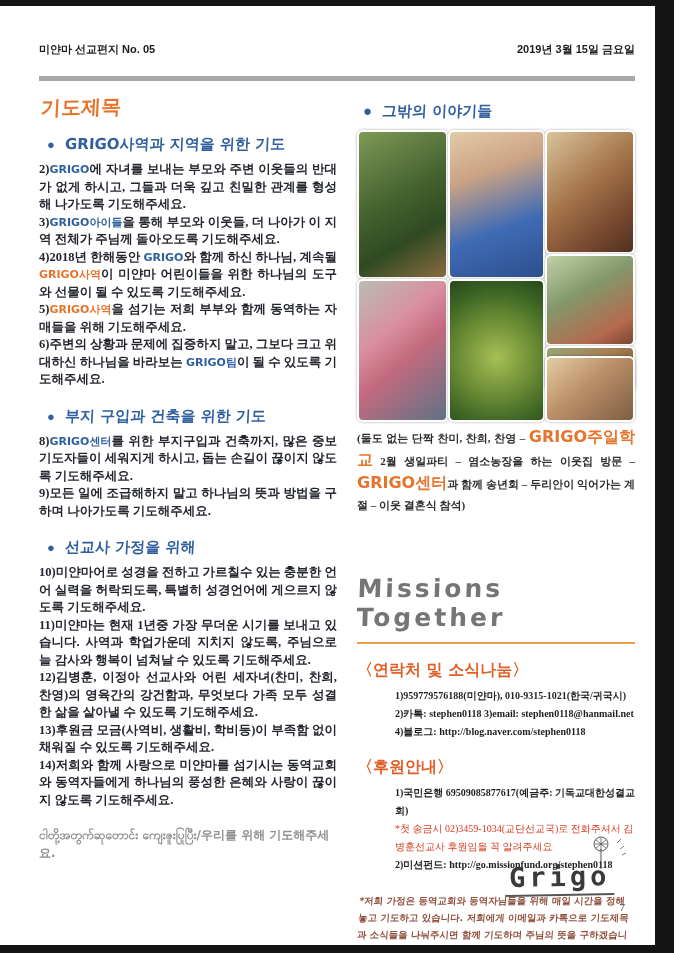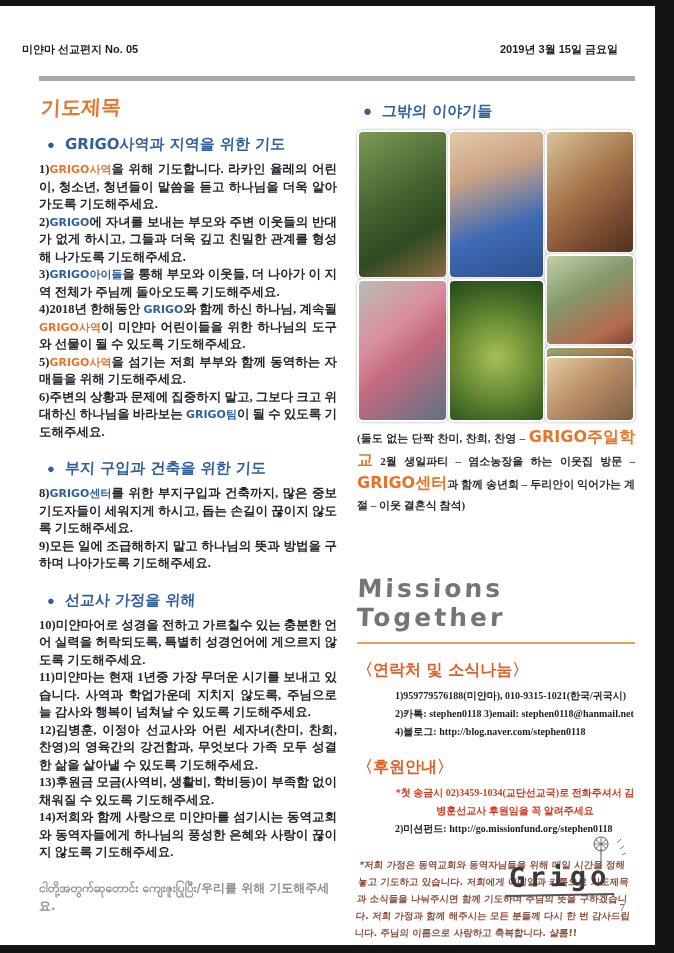--- a/index.html
+++ b/index.html
@@ -7,21 +7,21 @@
     width:674px;height:953px;background:#141414;position:relative;
     font-family:"Liberation Sans", sans-serif;
     -webkit-font-smoothing:antialiased;
   }
   .sheet{
     position:absolute;left:0;top:6px;width:655px;height:939px;background:#ffffff;
     overflow:hidden;
   }
   
   .hdr{
-    position:absolute;left:22px;top:36px;width:596px;display:flex;
+    position:absolute;left:39px;top:36px;width:596px;display:flex;
     justify-content:space-between;align-items:baseline;
     font-size:11px;font-weight:bold;color:#1c1c1c;letter-spacing:0px;
   }
   .hdr-rule{
     position:absolute;left:39px;top:70px;width:596px;height:5px;background:#a8a8a8;
   }
   
   .col-left{position:absolute;left:39px;top:88px;width:298px;}
   .col-right{position:absolute;left:357px;top:96px;width:278px;}
 
@@ -78,21 +78,21 @@
     font-family:"DejaVu Sans", sans-serif;transform:skewX(-2deg);
   }
   .missions-rule{margin-top:10px;border-top:2px solid #e8a050;width:278px;}
 
   .info-block{margin-top:16px;}
   .info-head{
     color:#e06028;font-size:16px;font-weight:bold;margin-bottom:6px;
     font-family:"DejaVu Sans", sans-serif;
   }
   .info-lines{font-family:"Liberation Serif", serif;font-size:10px;line-height:18px;color:#1f1f1f;font-weight:600;margin-left:38px;}
-  .info-lines .line-red{color:#d63a1e;font-weight:700;text-align:center;}
+  .info-lines .line-red{color:#d63a1e;font-weight:400;}
 
   .note{
     margin-top:18px;width:278px;color:#8f4f3d;font-size:9.5px;line-height:17px;
     font-family:"DejaVu Sans", sans-serif;font-weight:bold;transform:skewX(-4deg);
   }
   .grigo{
     position:absolute;left:495px;top:855px;width:130px;text-align:center;
   }
   .grigo-text{
     font-size:27px;letter-spacing:4px;color:#3a3a3a;font-weight:bold;
@@ -115,21 +115,20 @@
 
   <div class="col-left">
     <span class="prayer-title">기도제목</span>
 
     <div class="section">
       <div class="sec-head">
         <span class="bullet">●</span>
         <span class="hand">GRIGO사역과 지역을 위한 기도</span>
       </div>
       <div>
-          <p class="para"><span>1)</span><span class="seg-orange">GRIGO사역</span><span>을 위해 기도합니다. 라카인 율레의 어린이, 청소년, 청년들이 말씀을 듣고 하나님을 더욱 알아가도록 기도해주세요.</span></p>
           <p class="para"><span>2)</span><span class="seg-blue">GRIGO</span><span>에 자녀를 보내는 부모와 주변 이웃들의 반대가 없게 하시고, 그들과 더욱 깊고 친밀한 관계를 형성해 나가도록 기도해주세요.</span></p>
           <p class="para"><span>3)</span><span class="seg-blue">GRIGO아이들</span><span>을 통해 부모와 이웃들, 더 나아가 이 지역 전체가 주님께 돌아오도록 기도해주세요.</span></p>
           <p class="para"><span>4)2018년 한해동안 </span><span class="seg-blue">GRIGO</span><span>와 함께 하신 하나님, 계속될 </span><span class="seg-orange">GRIGO사역</span><span>이 미얀마 어린이들을 위한 하나님의 도구와 선물이 될 수 있도록 기도해주세요.</span></p>
           <p class="para"><span>5)</span><span class="seg-orange">GRIGO사역</span><span>을 섬기는 저희 부부와 함께 동역하는 자매들을 위해 기도해주세요.</span></p>
           <p class="para"><span>6)주변의 상황과 문제에 집중하지 말고, 그보다 크고 위대하신 하나님을 바라보는 </span><span class="seg-blue">GRIGO팀</span><span>이 될 수 있도록 기도해주세요.</span></p>
         </div>
     </div>
 
     <div class="section">
       <div class="sec-head">
@@ -186,20 +185,21 @@
       <div class="info-lines">
           <div>1)959779576188(미얀마), 010-9315-1021(한국/귀국시)</div>
           <div>2)카톡: stephen0118  3)email: stephen0118@hanmail.net</div>
           <div>4)블로그: http://blog.naver.com/stephen0118</div>
         </div>
     </div>
 
     <div class="info-block">
       <div class="info-head">〈후원안내〉</div>
       <div class="info-lines">
+          <div>1)국민은행 69509085877617(예금주: 기독교대한성결교회)</div>
           <div class="line-red">*첫 송금시 02)3459-1034(교단선교국)로 전화주셔서 김병훈선교사 후원임을 꼭 알려주세요</div>
           <div>2)미션펀드: http://go.missionfund.org/stephen0118</div>
         </div>
     </div>
 
     <div class="note">*저희 가정은 동역교회와 동역자님들을 위해 매일 시간을 정해 놓고 기도하고 있습니다. 저희에게 이메일과 카톡으로 기도제목과 소식들을 나눠주시면 함께 기도하며 주님의 뜻을 구하겠습니다. 저희 가정과 함께 해주시는 모든 분들께 다시 한 번 감사드립니다. 주님의 이름으로 사랑하고 축복합니다. 샬롬!!</div>
   </div>
 
   <div class="grigo">
     <span class="dandelion">

